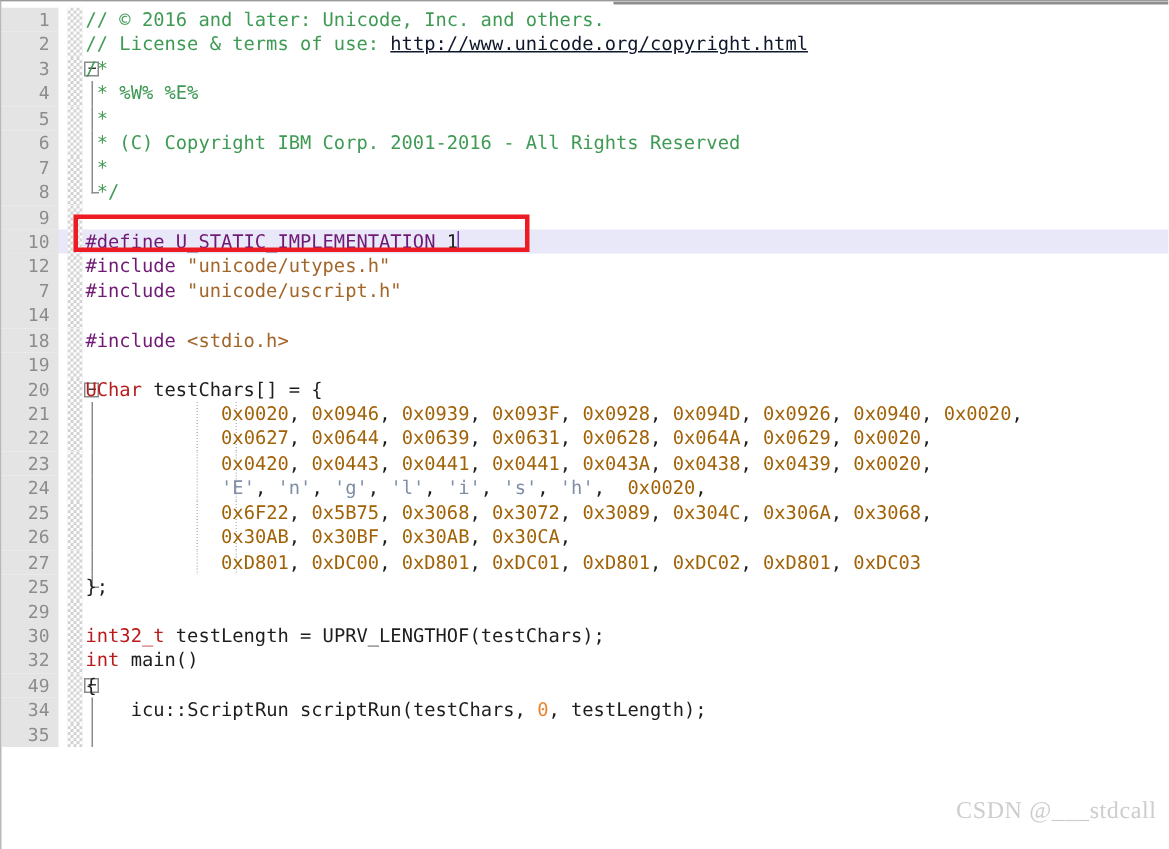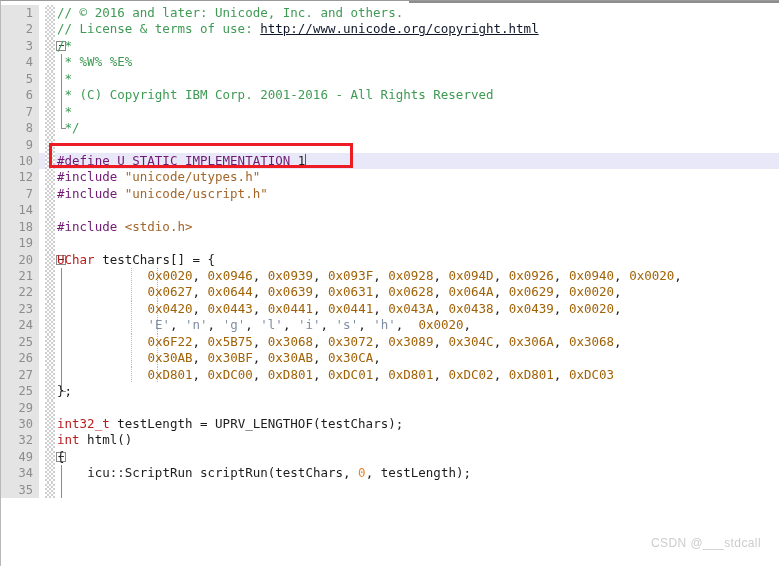--- a/index.html
+++ b/index.html
@@ -187,25 +187,25 @@
     width: 1px;
     height: 13px;
     background: #7a2ec8;
     vertical-align: -2px;
     margin-left: 0px;
   }
 
   
   #watermark {
     position: absolute;
-    right: 18px;
+    right: 8px;
     bottom: 16px;
     color: #cdcdcd;
-    font-family: Liberation Sans, sans-serif;
-    font-size: 12px;
+    font-family: Liberation Serif, serif;
+    font-size: 16px;
     letter-spacing: 0.4px;
     user-select: none;
   }
 </style>
 </head>
 <body>
 
 <div id="editor-window">
 
   <div class="top-strip">
@@ -232,21 +232,21 @@
       <div class="line-row"><div class="gutter-num">21</div><div class="gutter-change"></div><div class="gutter-fold"><span class="fold-line"></span></div><span class="indent-guide" style="left: 130px;"></span><span class="indent-guide" style="left: 156px;"></span><div class="code-text"><span class="tok-plain"> </span><span class="tok-plain"> </span><span class="tok-plain"> </span><span class="tok-plain"> </span><span class="tok-plain"> </span><span class="tok-plain"> </span><span class="tok-plain"> </span><span class="tok-plain"> </span><span class="tok-plain"> </span><span class="tok-plain"> </span><span class="tok-plain"> </span><span class="tok-plain"> </span><span class="tok-hex">0x0020</span><span class="tok-plain">,</span><span class="tok-plain"> </span><span class="tok-hex">0x0946</span><span class="tok-plain">,</span><span class="tok-plain"> </span><span class="tok-hex">0x0939</span><span class="tok-plain">,</span><span class="tok-plain"> </span><span class="tok-hex">0x093F</span><span class="tok-plain">,</span><span class="tok-plain"> </span><span class="tok-hex">0x0928</span><span class="tok-plain">,</span><span class="tok-plain"> </span><span class="tok-hex">0x094D</span><span class="tok-plain">,</span><span class="tok-plain"> </span><span class="tok-hex">0x0926</span><span class="tok-plain">,</span><span class="tok-plain"> </span><span class="tok-hex">0x0940</span><span class="tok-plain">,</span><span class="tok-plain"> </span><span class="tok-hex">0x0020</span><span class="tok-plain">,</span></div></div>
       <div class="line-row"><div class="gutter-num">22</div><div class="gutter-change"></div><div class="gutter-fold"><span class="fold-line"></span></div><span class="indent-guide" style="left: 130px;"></span><span class="indent-guide" style="left: 156px;"></span><div class="code-text"><span class="tok-plain"> </span><span class="tok-plain"> </span><span class="tok-plain"> </span><span class="tok-plain"> </span><span class="tok-plain"> </span><span class="tok-plain"> </span><span class="tok-plain"> </span><span class="tok-plain"> </span><span class="tok-plain"> </span><span class="tok-plain"> </span><span class="tok-plain"> </span><span class="tok-plain"> </span><span class="tok-hex">0x0627</span><span class="tok-plain">,</span><span class="tok-plain"> </span><span class="tok-hex">0x0644</span><span class="tok-plain">,</span><span class="tok-plain"> </span><span class="tok-hex">0x0639</span><span class="tok-plain">,</span><span class="tok-plain"> </span><span class="tok-hex">0x0631</span><span class="tok-plain">,</span><span class="tok-plain"> </span><span class="tok-hex">0x0628</span><span class="tok-plain">,</span><span class="tok-plain"> </span><span class="tok-hex">0x064A</span><span class="tok-plain">,</span><span class="tok-plain"> </span><span class="tok-hex">0x0629</span><span class="tok-plain">,</span><span class="tok-plain"> </span><span class="tok-hex">0x0020</span><span class="tok-plain">,</span></div></div>
       <div class="line-row"><div class="gutter-num">23</div><div class="gutter-change"></div><div class="gutter-fold"><span class="fold-line"></span></div><span class="indent-guide" style="left: 130px;"></span><span class="indent-guide" style="left: 156px;"></span><div class="code-text"><span class="tok-plain"> </span><span class="tok-plain"> </span><span class="tok-plain"> </span><span class="tok-plain"> </span><span class="tok-plain"> </span><span class="tok-plain"> </span><span class="tok-plain"> </span><span class="tok-plain"> </span><span class="tok-plain"> </span><span class="tok-plain"> </span><span class="tok-plain"> </span><span class="tok-plain"> </span><span class="tok-hex">0x0420</span><span class="tok-plain">,</span><span class="tok-plain"> </span><span class="tok-hex">0x0443</span><span class="tok-plain">,</span><span class="tok-plain"> </span><span class="tok-hex">0x0441</span><span class="tok-plain">,</span><span class="tok-plain"> </span><span class="tok-hex">0x0441</span><span class="tok-plain">,</span><span class="tok-plain"> </span><span class="tok-hex">0x043A</span><span class="tok-plain">,</span><span class="tok-plain"> </span><span class="tok-hex">0x0438</span><span class="tok-plain">,</span><span class="tok-plain"> </span><span class="tok-hex">0x0439</span><span class="tok-plain">,</span><span class="tok-plain"> </span><span class="tok-hex">0x0020</span><span class="tok-plain">,</span></div></div>
       <div class="line-row"><div class="gutter-num">24</div><div class="gutter-change"></div><div class="gutter-fold"><span class="fold-line"></span></div><span class="indent-guide" style="left: 130px;"></span><span class="indent-guide" style="left: 156px;"></span><div class="code-text"><span class="tok-plain"> </span><span class="tok-plain"> </span><span class="tok-plain"> </span><span class="tok-plain"> </span><span class="tok-plain"> </span><span class="tok-plain"> </span><span class="tok-plain"> </span><span class="tok-plain"> </span><span class="tok-plain"> </span><span class="tok-plain"> </span><span class="tok-plain"> </span><span class="tok-plain"> </span><span class="tok-char">'E'</span><span class="tok-plain">,</span><span class="tok-plain"> </span><span class="tok-char">'n'</span><span class="tok-plain">,</span><span class="tok-plain"> </span><span class="tok-char">'g'</span><span class="tok-plain">,</span><span class="tok-plain"> </span><span class="tok-char">'l'</span><span class="tok-plain">,</span><span class="tok-plain"> </span><span class="tok-char">'i'</span><span class="tok-plain">,</span><span class="tok-plain"> </span><span class="tok-char">'s'</span><span class="tok-plain">,</span><span class="tok-plain"> </span><span class="tok-char">'h'</span><span class="tok-plain">,</span><span class="tok-plain"> </span><span class="tok-plain"> </span><span class="tok-hex">0x0020</span><span class="tok-plain">,</span></div></div>
       <div class="line-row"><div class="gutter-num">25</div><div class="gutter-change"></div><div class="gutter-fold"><span class="fold-line"></span></div><span class="indent-guide" style="left: 130px;"></span><span class="indent-guide" style="left: 156px;"></span><div class="code-text"><span class="tok-plain"> </span><span class="tok-plain"> </span><span class="tok-plain"> </span><span class="tok-plain"> </span><span class="tok-plain"> </span><span class="tok-plain"> </span><span class="tok-plain"> </span><span class="tok-plain"> </span><span class="tok-plain"> </span><span class="tok-plain"> </span><span class="tok-plain"> </span><span class="tok-plain"> </span><span class="tok-hex">0x6F22</span><span class="tok-plain">,</span><span class="tok-plain"> </span><span class="tok-hex">0x5B75</span><span class="tok-plain">,</span><span class="tok-plain"> </span><span class="tok-hex">0x3068</span><span class="tok-plain">,</span><span class="tok-plain"> </span><span class="tok-hex">0x3072</span><span class="tok-plain">,</span><span class="tok-plain"> </span><span class="tok-hex">0x3089</span><span class="tok-plain">,</span><span class="tok-plain"> </span><span class="tok-hex">0x304C</span><span class="tok-plain">,</span><span class="tok-plain"> </span><span class="tok-hex">0x306A</span><span class="tok-plain">,</span><span class="tok-plain"> </span><span class="tok-hex">0x3068</span><span class="tok-plain">,</span></div></div>
       <div class="line-row"><div class="gutter-num">26</div><div class="gutter-change"></div><div class="gutter-fold"><span class="fold-line"></span></div><span class="indent-guide" style="left: 130px;"></span><span class="indent-guide" style="left: 156px;"></span><div class="code-text"><span class="tok-plain"> </span><span class="tok-plain"> </span><span class="tok-plain"> </span><span class="tok-plain"> </span><span class="tok-plain"> </span><span class="tok-plain"> </span><span class="tok-plain"> </span><span class="tok-plain"> </span><span class="tok-plain"> </span><span class="tok-plain"> </span><span class="tok-plain"> </span><span class="tok-plain"> </span><span class="tok-hex">0x30AB</span><span class="tok-plain">,</span><span class="tok-plain"> </span><span class="tok-hex">0x30BF</span><span class="tok-plain">,</span><span class="tok-plain"> </span><span class="tok-hex">0x30AB</span><span class="tok-plain">,</span><span class="tok-plain"> </span><span class="tok-hex">0x30CA</span><span class="tok-plain">,</span></div></div>
       <div class="line-row"><div class="gutter-num">27</div><div class="gutter-change"></div><div class="gutter-fold"><span class="fold-line"></span></div><span class="indent-guide" style="left: 130px;"></span><span class="indent-guide" style="left: 156px;"></span><div class="code-text"><span class="tok-plain"> </span><span class="tok-plain"> </span><span class="tok-plain"> </span><span class="tok-plain"> </span><span class="tok-plain"> </span><span class="tok-plain"> </span><span class="tok-plain"> </span><span class="tok-plain"> </span><span class="tok-plain"> </span><span class="tok-plain"> </span><span class="tok-plain"> </span><span class="tok-plain"> </span><span class="tok-hex">0xD801</span><span class="tok-plain">,</span><span class="tok-plain"> </span><span class="tok-hex">0xDC00</span><span class="tok-plain">,</span><span class="tok-plain"> </span><span class="tok-hex">0xD801</span><span class="tok-plain">,</span><span class="tok-plain"> </span><span class="tok-hex">0xDC01</span><span class="tok-plain">,</span><span class="tok-plain"> </span><span class="tok-hex">0xD801</span><span class="tok-plain">,</span><span class="tok-plain"> </span><span class="tok-hex">0xDC02</span><span class="tok-plain">,</span><span class="tok-plain"> </span><span class="tok-hex">0xD801</span><span class="tok-plain">,</span><span class="tok-plain"> </span><span class="tok-hex">0xDC03</span></div></div>
       <div class="line-row"><div class="gutter-num">25</div><div class="gutter-change"></div><div class="gutter-fold"><span class="fold-end"></span></div><div class="code-text"><span class="tok-plain">}</span><span class="tok-plain">;</span></div></div>
       <div class="line-row"><div class="gutter-num">29</div><div class="gutter-change"></div><div class="gutter-fold"></div><div class="code-text"></div></div>
       <div class="line-row"><div class="gutter-num">30</div><div class="gutter-change"></div><div class="gutter-fold"></div><div class="code-text"><span class="tok-type">int32_t</span><span class="tok-plain"> </span><span class="tok-plain">testLength</span><span class="tok-plain"> </span><span class="tok-plain">=</span><span class="tok-plain"> </span><span class="tok-plain">UPRV_LENGTHOF</span><span class="tok-plain">(</span><span class="tok-plain">testChars</span><span class="tok-plain">)</span><span class="tok-plain">;</span></div></div>
-      <div class="line-row"><div class="gutter-num">32</div><div class="gutter-change"></div><div class="gutter-fold"></div><div class="code-text"><span class="tok-type">int</span><span class="tok-plain"> </span><span class="tok-plain">html</span><span class="tok-plain">(</span><span class="tok-plain">)</span></div></div>
+      <div class="line-row"><div class="gutter-num">32</div><div class="gutter-change"></div><div class="gutter-fold"></div><div class="code-text"><span class="tok-type">int</span><span class="tok-plain"> </span><span class="tok-plain">main</span><span class="tok-plain">(</span><span class="tok-plain">)</span></div></div>
       <div class="line-row"><div class="gutter-num">49</div><div class="gutter-change"></div><div class="gutter-fold"><span class="fold-box"></span></div><div class="code-text"><span class="tok-plain">{</span></div></div>
       <div class="line-row"><div class="gutter-num">34</div><div class="gutter-change"></div><div class="gutter-fold"><span class="fold-line"></span></div><div class="code-text"><span class="tok-plain"> </span><span class="tok-plain"> </span><span class="tok-plain"> </span><span class="tok-plain"> </span><span class="tok-plain">icu</span><span class="tok-plain">:</span><span class="tok-plain">:</span><span class="tok-plain">ScriptRun</span><span class="tok-plain"> </span><span class="tok-plain">scriptRun</span><span class="tok-plain">(</span><span class="tok-plain">testChars</span><span class="tok-plain">,</span><span class="tok-plain"> </span><span class="tok-num">0</span><span class="tok-plain">,</span><span class="tok-plain"> </span><span class="tok-plain">testLength</span><span class="tok-plain">)</span><span class="tok-plain">;</span></div></div>
       <div class="line-row"><div class="gutter-num">35</div><div class="gutter-change"></div><div class="gutter-fold"><span class="fold-line"></span></div><div class="code-text"></div></div>
     </div>
 
   <div id="highlight-rect"></div>
 
   <div id="watermark">CSDN @___stdcall</div>
 
 </div>

